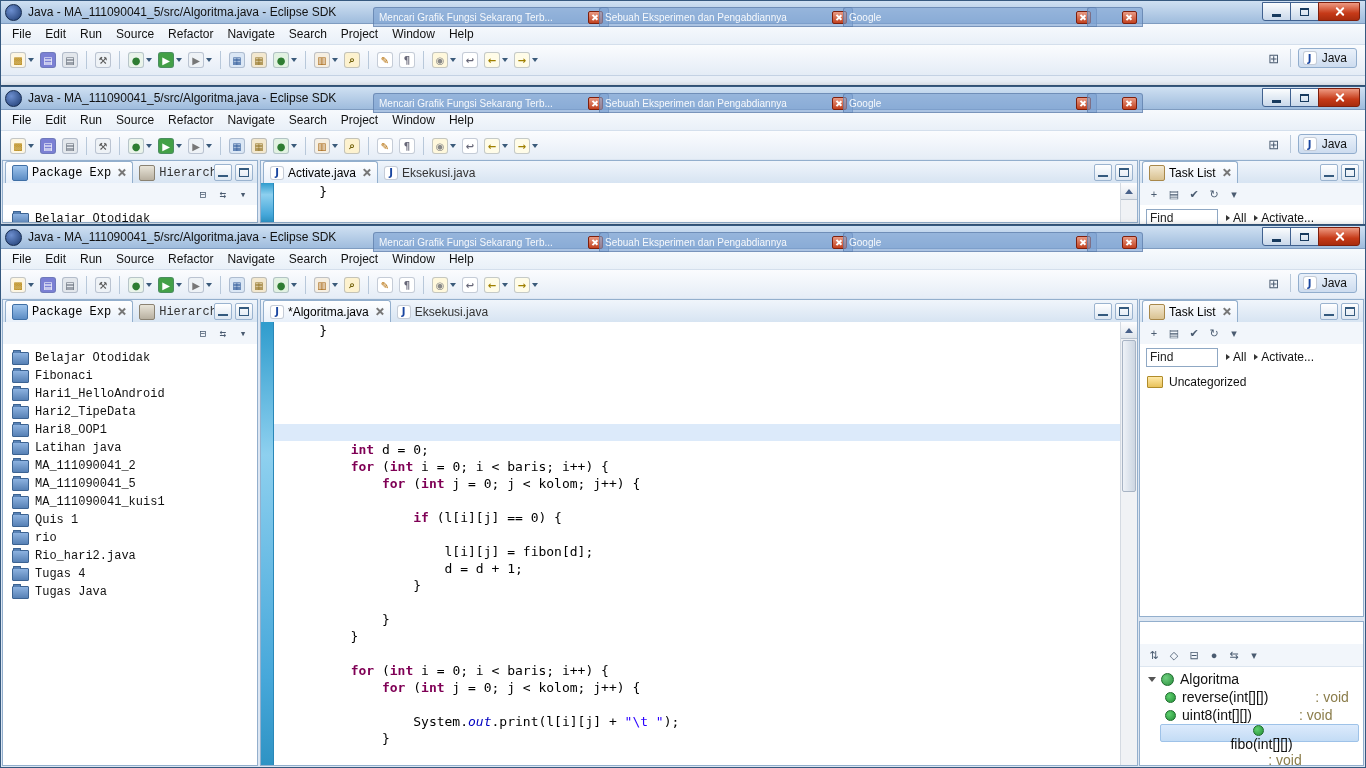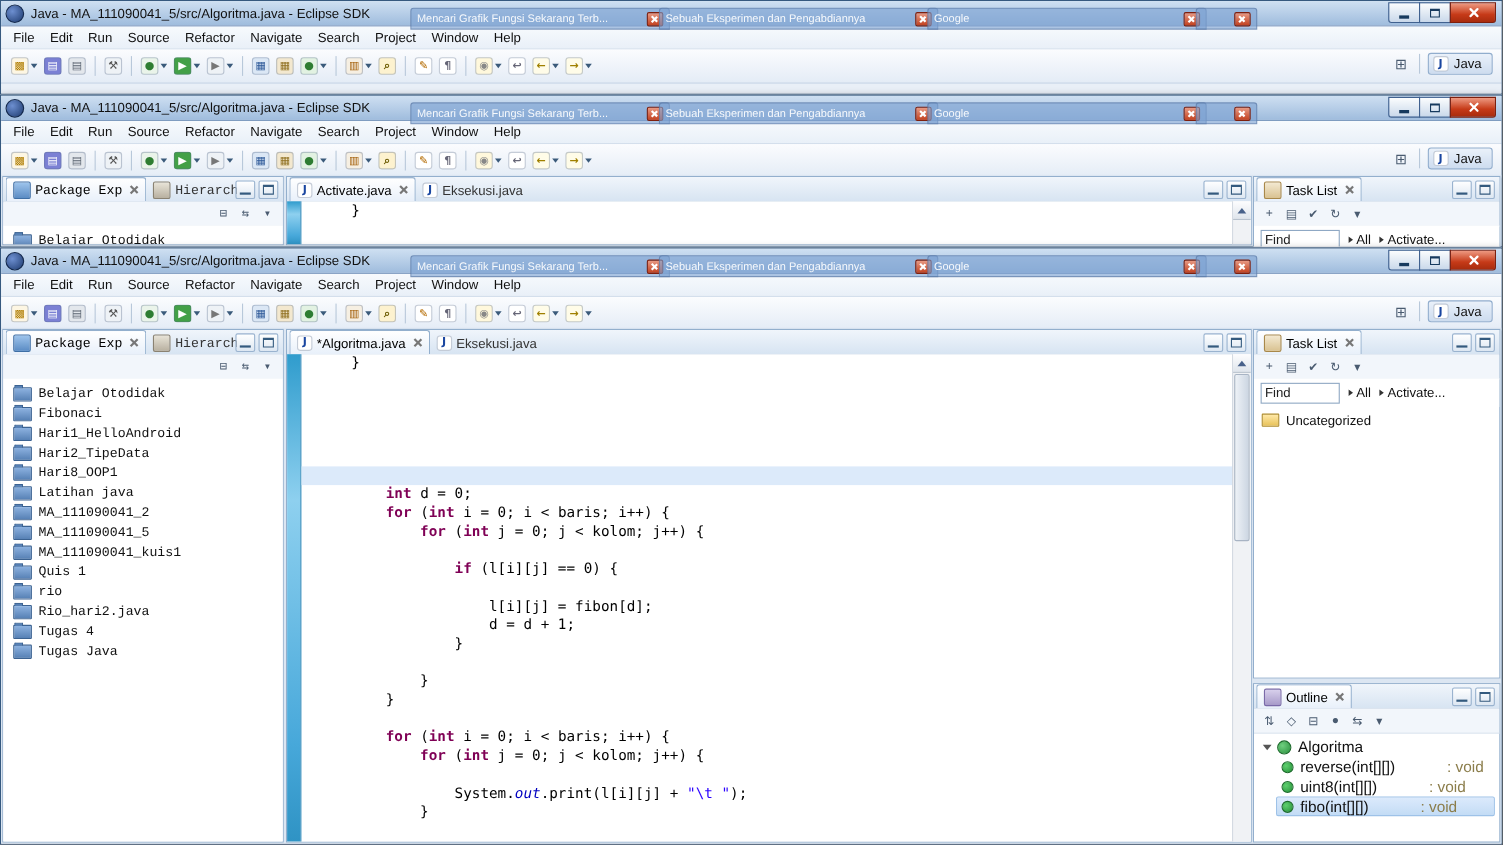--- a/index.html
+++ b/index.html
@@ -123,21 +123,21 @@
   
   .ol{position:absolute;left:0;right:0;bottom:0;top:322px;background:#fff;border:1px solid #93afcd;box-sizing:border-box;}
   .ol-tree{position:absolute;left:0;right:0;top:44px;bottom:0;padding-top:4px;font-size:14px;}
   .ol-class{display:flex;align-items:center;height:18px;padding-left:8px;color:#111;}
   .tri-ds{width:0;height:0;border-left:4px solid transparent;border-right:4px solid transparent;
           border-top:5px solid #555;margin-right:5px;}
   .c-ic{width:11px;height:11px;border-radius:50%;background:radial-gradient(circle at 35% 35%,#6fcf7f,#2a8f3e);
         border:1px solid #1d6b2c;margin-right:6px;}
   .ol-row{display:flex;align-items:center;height:18px;margin-left:20px;margin-right:4px;
           padding-left:4px;color:#111;border:1px solid transparent;box-sizing:border-box;}
-  .ol-row.sel{background:linear-gradient(#dceafc,#c3dcf5);border-color:#9ec2e8;border-radius:2px;}
+  .ol-row.sel{background:linear-gradient(#dceafc,#c3dcf5);border-color:#9ec2e8;border-radius:2px;flex-direction:column;}
   .m-ic{width:9px;height:9px;border-radius:50%;background:radial-gradient(circle at 35% 35%,#5fd06f,#259038);
         border:1px solid #1d6b2c;margin-right:6px;flex:0 0 auto;}
   .ret{color:#8b7d4b;padding-left:47px;}
 </style>
 </head>
 <body>
 
 <div class="screen">
 
   <section class="win" style="top:0;height:86px;">
@@ -780,31 +780,20 @@
             <span class="tri-right"></span>
             <span class="tl-link">Activate...</span>
           </div>
           <div class="category-row">
             <span class="cat-ic"></span>
             <span>Uncategorized</span>
           </div>
         </div>
         <div class="sash" style="top:318px;"></div>
         <div class="ol">
-          <div class="tabrow">
-            <span class="vtab sel">
-              <span class="vt-ic vt-ol"></span>
-              <span>Outline</span>
-              <span class="xicon"></span>
-            </span>
-            <span class="mm">
-                <span class="mmb min"></span>
-                <span class="mmb max"></span>
-              </span>
-          </div>
           <div class="viewtools left">
               <span class="small-ic">⇅</span>
               <span class="small-ic">◇</span>
               <span class="small-ic">⊟</span>
               <span class="small-ic">●</span>
               <span class="small-ic">⇆</span>
               <span class="small-ic">▾</span>
             </div>
           <div class="ol-tree">
             <div class="ol-class">

